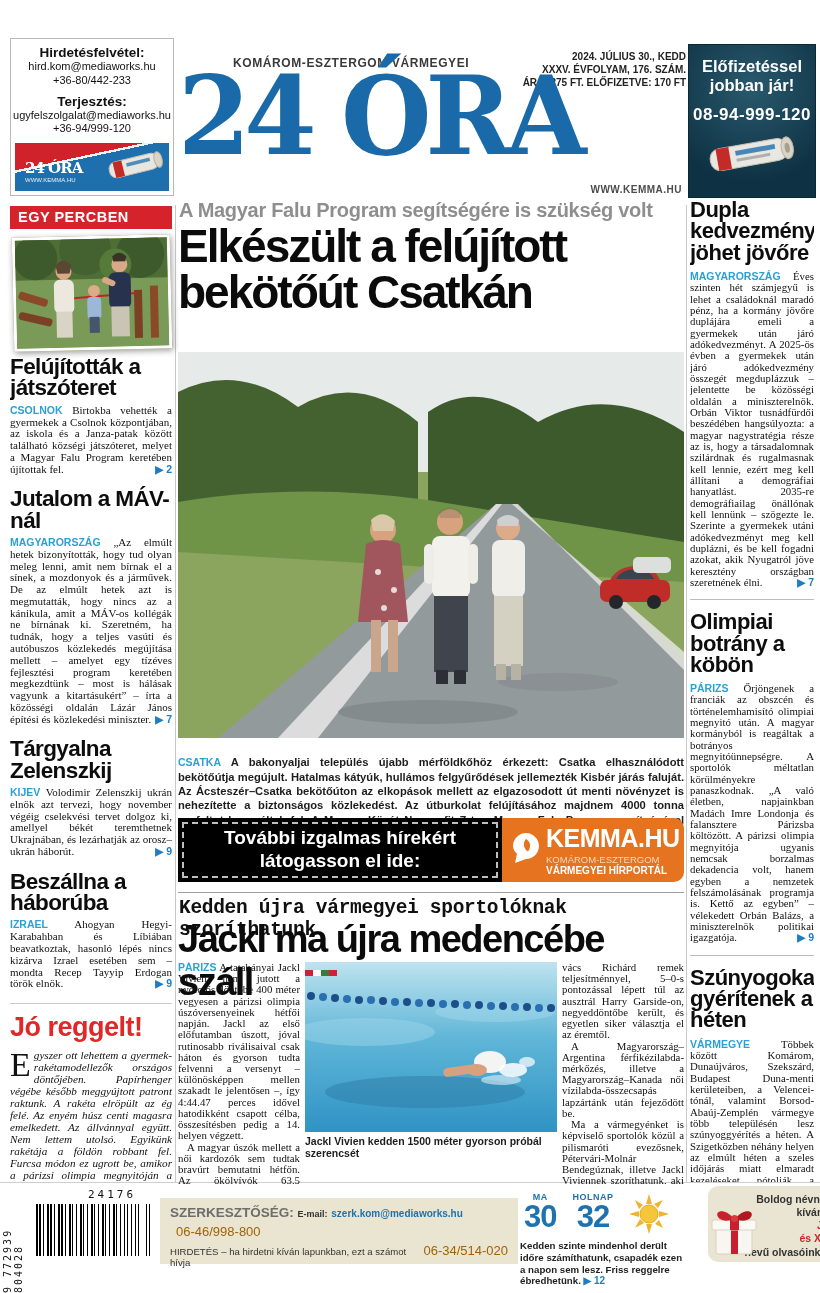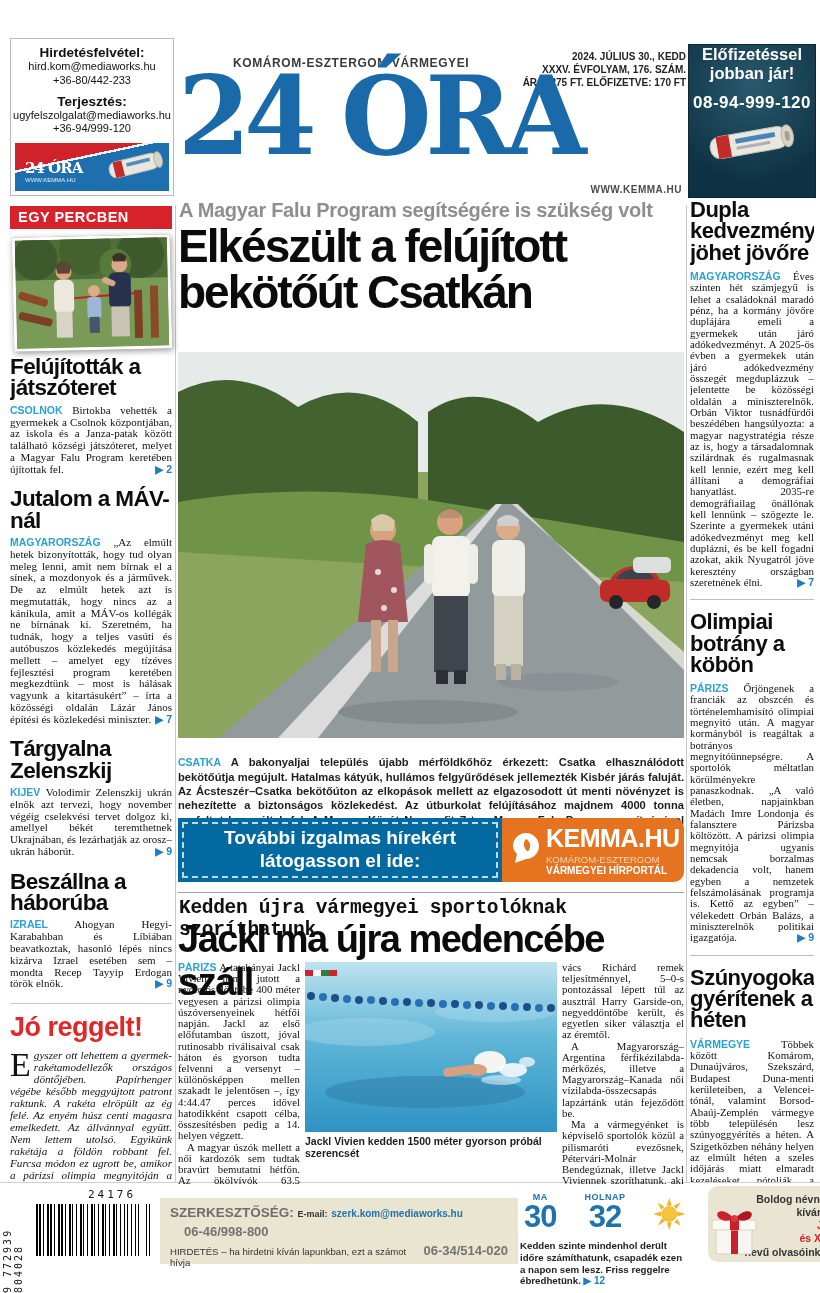--- a/index.html
+++ b/index.html
@@ -20,21 +20,21 @@
     font-weight:bold;font-size:12px;letter-spacing:.6px;color:#3a3a3a;}
   #issue-info{position:absolute;right:0;top:10px;text-align:right;font-family:"Liberation Sans",sans-serif;
     font-weight:bold;font-size:10px;line-height:1.3;color:#222;}
   #logo{position:absolute;left:0;top:22px;font-family:"DejaVu Serif",serif;font-weight:bold;
     font-size:104px;line-height:1;color:#1a6aa9;letter-spacing:-6px;transform:scaleY(1.04);transform-origin:left top;}
   #site-label{position:absolute;right:4px;top:144px;font-family:"Liberation Sans",sans-serif;
     font-weight:bold;font-size:10px;color:#4c4c4c;letter-spacing:.5px;}
   #subscribe-box{position:absolute;left:688px;top:44px;width:126px;height:152px;
     background:radial-gradient(circle at 50% 28%,#29596d,#0e3243 75%);border:1px solid #0a2836;
     text-align:center;color:#fff;font-family:"Liberation Sans",sans-serif;}
-  #subscribe-box .s1{font-weight:bold;font-size:16.5px;line-height:1.15;}
+  #subscribe-box .s1{font-weight:bold;font-size:16.5px;line-height:1.15;margin-top:12px;}
   #subscribe-box .ph{font-weight:bold;font-size:17px;letter-spacing:.5px;margin-top:10px;}
   .roll{display:block;margin:8px auto 0;}
   
   .vrule{position:absolute;width:1px;background:#c9c9c9;}
   #vr1{left:175px;top:205px;height:977px;}
   #vr2{left:686px;top:205px;height:977px;}
   #hr-bottom{position:absolute;left:0;top:1182px;width:820px;height:1px;background:#cfcfcf;}
   
   #egy-percben{position:absolute;left:10px;top:206px;width:162px;height:23px;background:#d6232b;}
   #egy-percben span{color:#fff;font-family:"Liberation Sans",sans-serif;font-weight:bold;
@@ -63,21 +63,21 @@
     font-size:11px;letter-spacing:3px;}
   
   #main-kicker{position:absolute;left:179px;top:199px;width:506px;font-family:"Liberation Sans",sans-serif;
     font-weight:bold;font-size:20px;color:#8e8e8e;letter-spacing:-.3px;}
   #main-headline{position:absolute;left:178px;top:224px;width:508px;font-family:"Liberation Sans",sans-serif;
     font-weight:bold;font-size:46px;line-height:.99;letter-spacing:-2px;color:#0b0b0b;}
   #main-photo{position:absolute;left:178px;top:352px;width:506px;height:386px;background:#9aa89a;}
   #main-caption{position:absolute;left:178px;top:744px;width:506px;font-family:"Liberation Sans",sans-serif;
     font-weight:bold;font-size:11.2px;line-height:1.28;text-align:justify;color:#1d1d1d;}
   #kemma-banner{position:absolute;left:178px;top:818px;width:506px;height:64px;display:flex;}
-  #kemma-cta{flex:1;background:#0369a1;position:relative;display:flex;align-items:center;justify-content:center;}
+  #kemma-cta{flex:1;background:#000000;position:relative;display:flex;align-items:center;justify-content:center;}
   #kemma-cta .inner{border:2px dashed rgba(255,255,255,.75);position:absolute;inset:4px;}
   #kemma-cta .txt{position:relative;color:#fff;font-family:"Liberation Sans",sans-serif;
     font-weight:bold;font-size:19px;line-height:1.2;text-align:center;}
   #kemma-logo{width:182px;background:#e5731f;border-radius:0 10px 10px 0;color:#fff;
     font-family:"Liberation Sans",sans-serif;position:relative;padding:6px 8px 0 44px;box-sizing:border-box;}
   #kemma-logo .big{font-weight:bold;font-size:25px;letter-spacing:-.5px;}
   #kemma-logo .sm1{font-size:9.5px;color:#f7d9bc;margin-top:1px;}
   #kemma-logo .sm2{font-size:10px;font-weight:bold;}
   #kemma-logo svg{position:absolute;left:10px;top:14px;}
   #hr-mid{position:absolute;left:178px;top:892px;width:506px;height:1px;background:#9f9f9f;}
@@ -104,23 +104,23 @@
   #nameday .nd-red{color:#d1242b;}
   #nameday svg{position:absolute;left:-4px;bottom:2px;}
   
   #footer-box{position:absolute;left:160px;top:1198px;width:358px;height:66px;background:#e9e5d1;
     font-family:"Liberation Sans",sans-serif;padding:7px 10px 10px;box-sizing:border-box;}
   #footer-box .f1{font-weight:bold;font-size:13.5px;color:#6d6d6d;}
   #footer-box .f1 .em{font-size:9px;color:#333;}
   #footer-box .f1 .ea{font-size:10px;color:#1e72ae;}
   .f-row{display:flex;justify-content:space-between;align-items:baseline;margin-top:4px;}
   .f-row .ftxt{font-size:9.6px;color:#333;}
-  .f-row .fph{font-weight:bold;font-size:13px;color:#737373;white-space:nowrap;margin-left:14px;}
+  .f-row .fph{font-weight:normal;font-size:13px;color:#a16207;white-space:nowrap;margin-left:6px;}
   #weather{position:absolute;left:524px;top:1192px;width:162px;font-family:"Liberation Sans",sans-serif;}
-  #weather .w-row{display:flex;align-items:flex-start;gap:28px;}
+  #weather .w-row{display:flex;align-items:flex-start;gap:16px;}
   .w-cell{text-align:center;color:#1e72ae;}
   .w-cell .wl{font-weight:bold;font-size:9px;letter-spacing:.5px;}
   .w-cell .wt{font-weight:bold;font-size:31px;line-height:.95;letter-spacing:-1px;}
   #weather-text{position:absolute;left:520px;top:1240px;width:168px;font-family:"Liberation Sans",sans-serif;
     font-size:9.7px;line-height:1.22;color:#222;font-weight:bold;}
   #weather-text .pref{float:none;font-size:10px;}
 </style>
 </head>
 <body>
 

